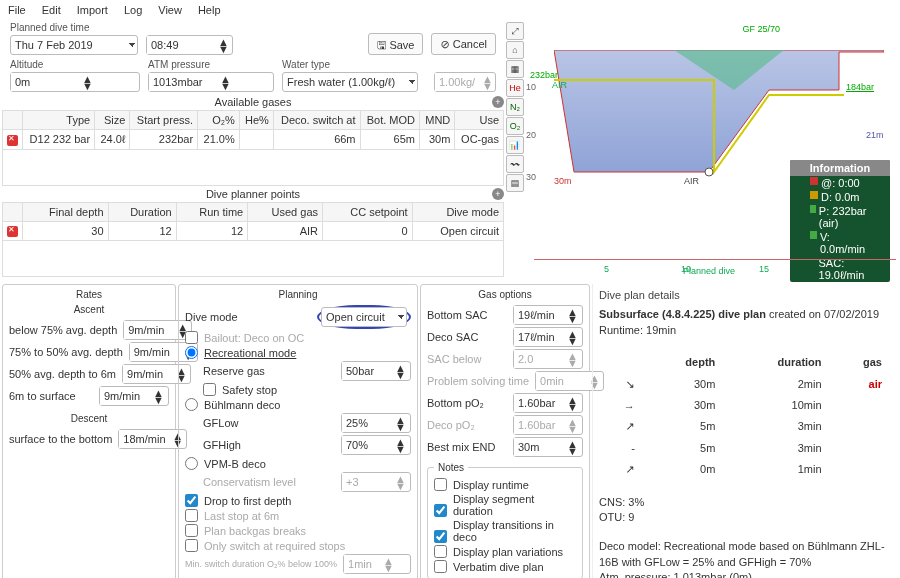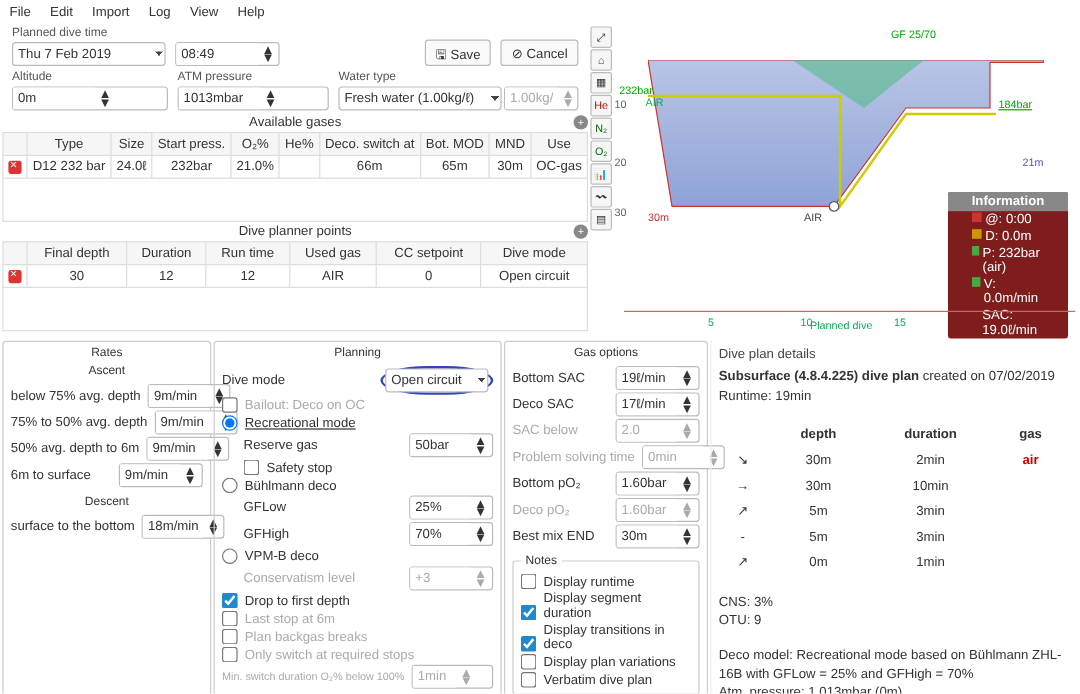--- a/index.html
+++ b/index.html
@@ -14,21 +14,21 @@
 button{border:1px solid #bbb;border-radius:3px;background:#fafafa;padding:3px 8px;font-size:11px;height:22px}
 .spin{display:flex;align-items:center;border:1px solid #bbb;border-radius:3px;background:#fff;height:20px}
 .spin input{border:none;height:18px;width:68px;padding:0 4px}
 .spin .sbt{display:flex;flex-direction:column;font-size:6px;line-height:6px;color:#777;padding:0 3px;gap:1px}
 .main{display:flex}
 .left{flex:0 0 461px;padding:0 0 0 2px}
 .right{flex:1;display:flex;flex-direction:column}
 .sect-title{font-size:10px;text-align:center;padding:2px 0;position:relative}
 .sect-title .pls{position:absolute;right:0;top:2px;width:12px;height:12px;border-radius:6px;background:#888;color:#fff;text-align:center;line-height:12px;font-size:9px}
 table{border-collapse:collapse;width:100%;font-size:10px}
-th,td{border:1px solid #ddd;padding:3px 4px;text-align:center}
+th,td{border:1px solid #ddd;padding:3px 4px;text-align:right}
 th{background:#f6f6f6;font-weight:normal}
 .trashico{display:inline-block;width:11px;height:11px;background:#d33;border-radius:2px;position:relative;vertical-align:middle}
 .trashico:before{content:"✕";position:absolute;left:1px;top:-1px;color:#fff;font-size:8px}
 .lower{display:flex;padding:4px 2px;gap:2px}
 .panel{border:1px solid #ccc;border-radius:3px;padding:4px 6px;font-size:10px}
 .panel .hdr{text-align:center;font-size:10px;padding-bottom:4px}
 .row{display:flex;align-items:center;justify-content:space-between;gap:6px;padding:1px 0}
 .row .rlbl{white-space:nowrap}
 .row .spin,.row select{width:70px}
 .row .spin input{width:50px}
@@ -41,21 +41,21 @@
 .tbtn.red{color:#c00}
 .tbtn.grn{color:#060}
 .chart{flex:1;position:relative;background:#fff}
 .axis-x{position:absolute;left:8px;right:4px;bottom:20px;height:1px;background:#c66}
 .ytick{position:absolute;left:0;font-size:9px;color:#666}
 .xtick{position:absolute;bottom:6px;font-size:9px;color:#1a5}
 .xtitle{position:absolute;bottom:4px;left:42%;font-size:9px;color:#1a5}
 .gf-lbl{position:absolute;top:4px;right:120px;font-size:9px;color:#0a0}
 .bar-lbl{position:absolute;font-size:9px;color:#0a0}
 .m21{position:absolute;font-size:9px;color:#55a}
-.info-box{position:absolute;right:10px;top:140px;width:100px;background:#7f1d1d;color:#fff;font-size:9px;border-radius:2px;overflow:hidden}
+.info-box{position:absolute;right:10px;top:140px;width:100px;background:#14532d;color:#fff;font-size:9px;border-radius:2px;overflow:hidden}
 .info-box .ttl{background:#888;padding:2px 4px;font-weight:bold;color:#fff;text-align:center}
 .info-box .ln{display:flex;padding:1px 20px;color:#fff}
 .info-box .sq{width:8px;height:8px;margin-right:3px}
 .profile-bg{position:absolute;left:28px;top:30px;width:330px;height:135px}
 .details{flex:1;border-left:1px solid #eee;padding:4px 6px;font-size:10px;line-height:1.4;overflow:hidden}
 .details .dt-hdr{color:#444;margin-bottom:4px}
 .dt-tbl{font-family:sans-serif;font-size:10px}
 .dt-tbl th{border:none;background:none;font-weight:bold;padding-right:10px}
 .dt-tbl td{border:none;padding-right:10px}
 .air{color:#c00;font-weight:bold}
@@ -114,21 +114,21 @@
     <div class="spin" style="width:126px">
             <input value="1013mbar" style="">
             <span class="sbt">
               <span>▲</span>
               <span>▼</span>
             </span>
           </div>
   </div>
   <div class="col">
     <span class="lbl">Water type</span>
-    <div style="display:flex;gap:2px">
+    <div style="display:flex;gap:16px">
       <select style="width:136px"><option>Fresh water (1.00kg/ℓ)</option></select>
       <div class="spin disabled" style="width:62px">
               <input style="width: 44px;" value="1.00kg/ℓ">
               <span class="sbt">
                 <span>▲</span>
                 <span>▼</span>
               </span>
             </div>
     </div>
   </div>

